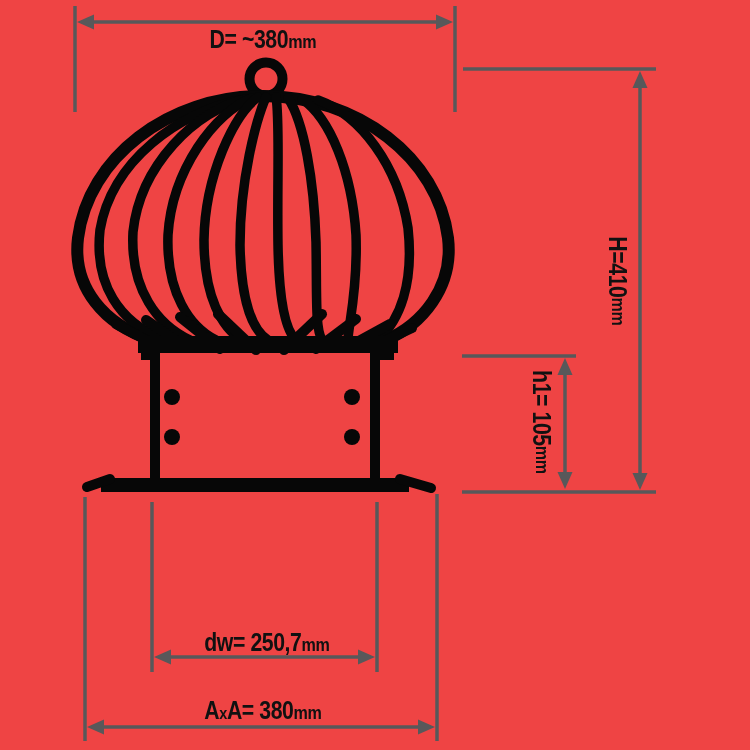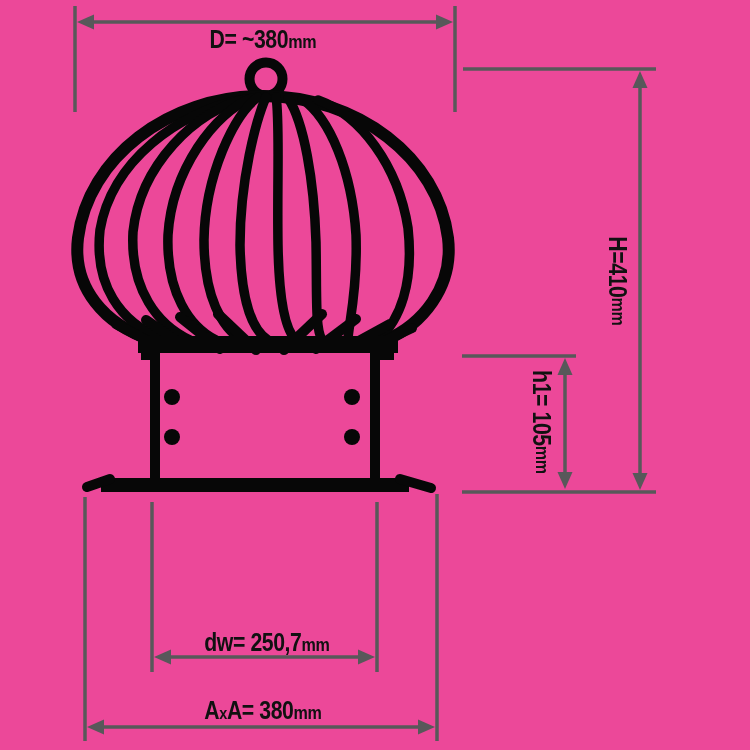--- a/index.html
+++ b/index.html
@@ -1,19 +1,19 @@
 <!DOCTYPE html>
 <html><head>
 <meta charset="utf-8">
 <style>
   html,body{margin:0;padding:0;background:#fff;}
   .stage{
     position:relative;
     width:750px;height:750px;
-    background:#ec4899;
+    background:#ef4444;
     overflow:hidden;
     font-family:"Liberation Sans", sans-serif;
   }
   .stage svg{position:absolute;left:0;top:0;}
   .lbl{
     position:absolute;
     color:#111;
     font-weight:bold;
     font-size:25px;
     letter-spacing:-0.5px;

